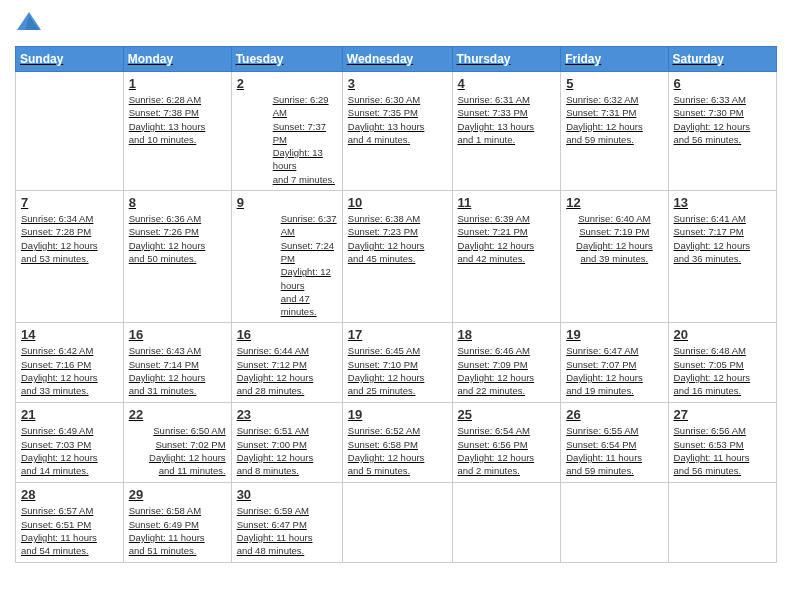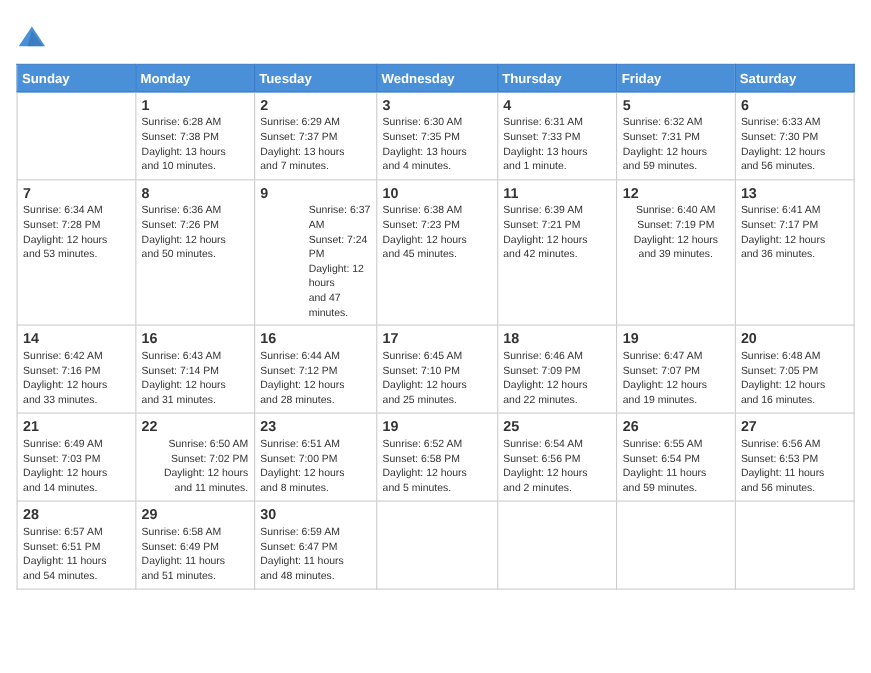--- a/index.html
+++ b/index.html
@@ -7,21 +7,22 @@
       font-family: Arial, sans-serif;
       background: #fff;
       width: 792px;
       height: 612px;
       overflow: hidden;
     }
     .page {
       width: 792px;
       height: 612px;
       background: #fff;
-      padding: 22px 15px;
+      padding: 10px 15px;
+      text-decoration: underline;
     }
     .header {
       display: flex;
       justify-content: space-between;
       align-items: flex-start;
       margin-bottom: 8px;
     }
     .logo {
       display: flex;
       align-items: center;
@@ -132,21 +133,21 @@
           <td></td>
           <td>
             <span class="day-num">1</span>
             <div class="cell-text" style="white-space: pre-line;">Sunrise: 6:28 AM
 Sunset: 7:38 PM
 Daylight: 13 hours
 and 10 minutes.</div>
           </td>
           <td>
             <span class="day-num">2</span>
-            <div class="cell-text" style="white-space: pre-line;">Sunrise: 6:29 AM
+            <div class="cell-text" style="white-space: pre-line; margin-left: 36px;">Sunrise: 6:29 AM
 Sunset: 7:37 PM
 Daylight: 13 hours
 and 7 minutes.</div>
           </td>
           <td>
             <span class="day-num">3</span>
             <div class="cell-text" style="white-space: pre-line;">Sunrise: 6:30 AM
 Sunset: 7:35 PM
 Daylight: 13 hours
 and 4 minutes.</div>

